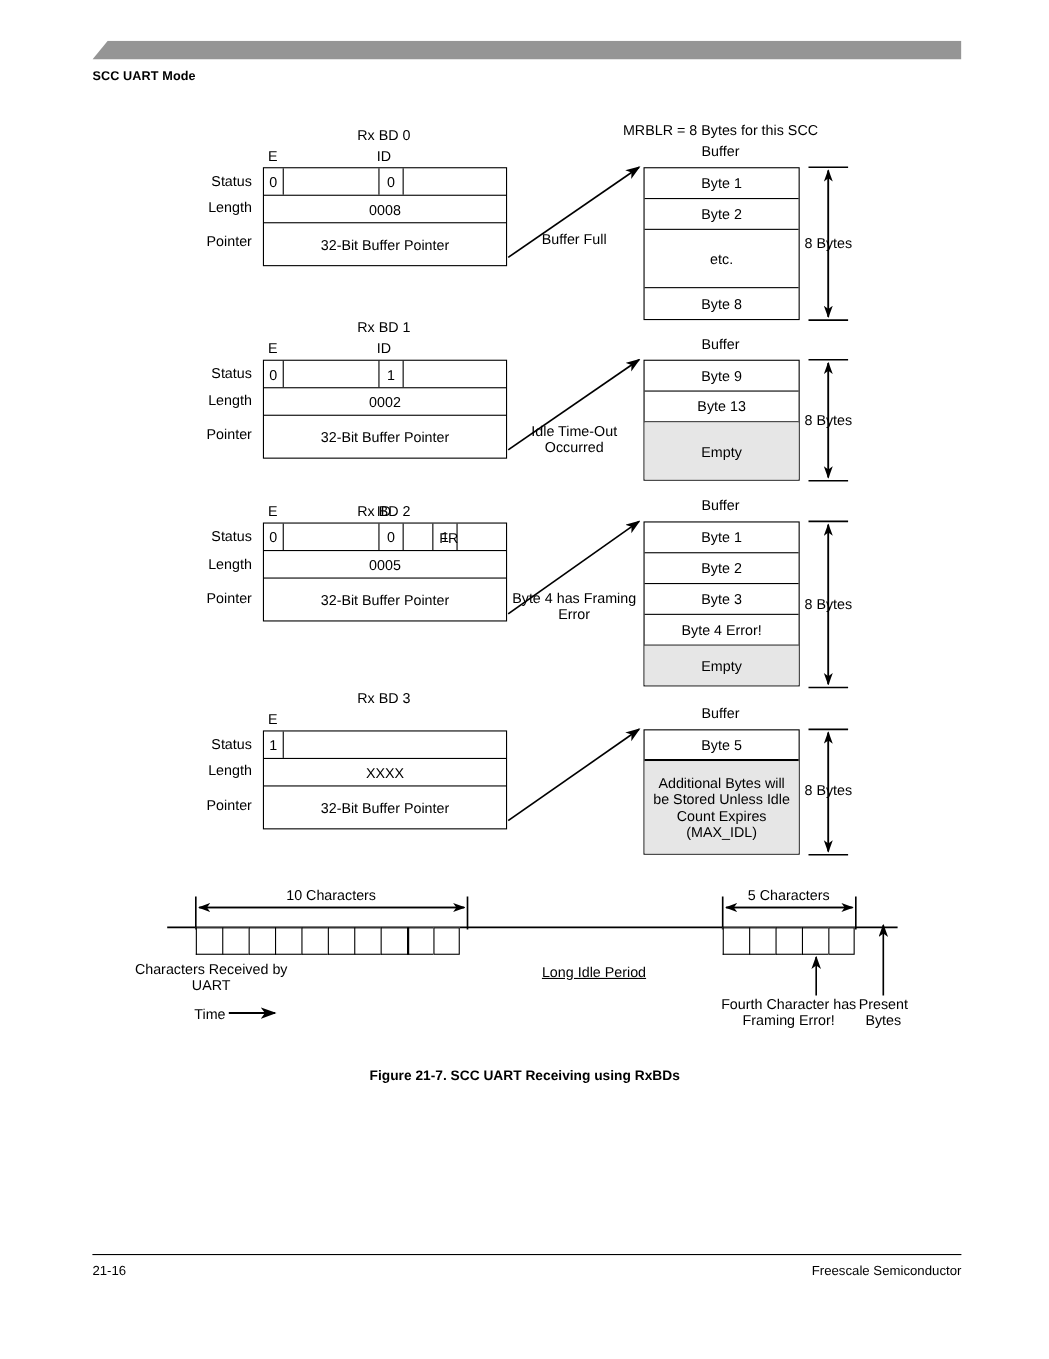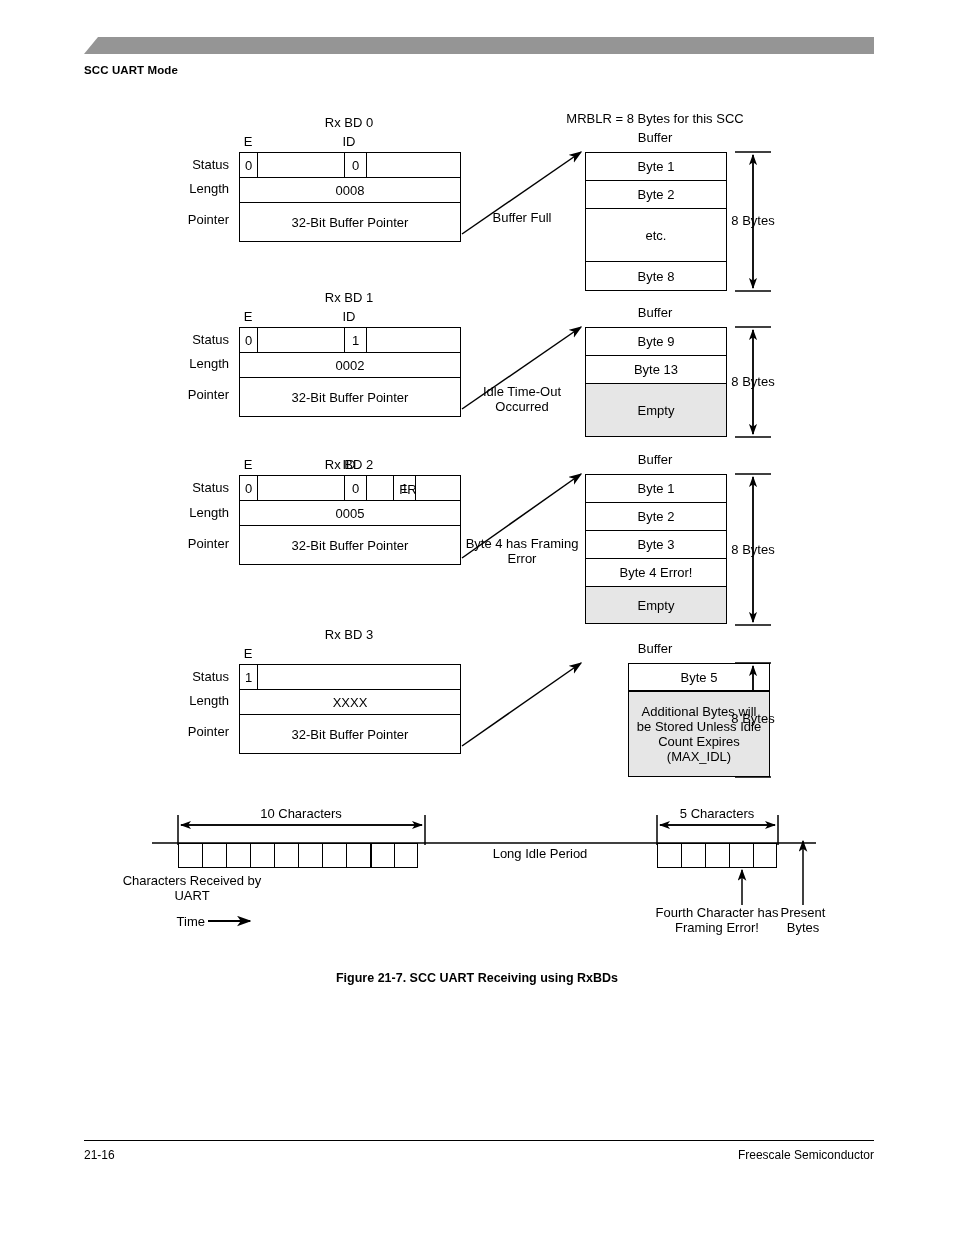--- a/index.html
+++ b/index.html
@@ -359,21 +359,21 @@
     <div class="row status">
       <div class="cell" style="width:18px">1</div>
       <div class="cell blank last" style="width:201px"></div>
     </div>
     <div class="row length">XXXX</div>
     <div class="row pointer">32-Bit Buffer Pointer</div>
   </div>
 
   <div class="t c" style="left:655px; top:641px;">Buffer</div>
 
-  <div class="buf" style="left:585px; top:663px;margin-left:43px;">
+  <div class="buf" style="left:585px; top:663px;">
     <div class="brow" style="height:28px; border-bottom-width:2.4px;">Byte 5</div>
     <div class="brow last gray" style="height:84px; padding:0 4px;">Additional Bytes will be Stored Unless Idle Count Expires (MAX_IDL)</div>
   </div>
 
   <div class="t c" style="left:753px; top:711px;">8 Bytes</div>
 
   <div class="t c" style="left:301px; top:806px;">10 Characters</div>
   <div class="t c" style="left:717px; top:806px;text-align:center;">5 Characters</div>
 
   <div class="charline" id="charline-left" style="left:178px; top:843px;">
@@ -390,21 +390,21 @@
     </div>
 
   <div class="charline" id="charline-right" style="left:657px; top:843px;">
       <div class="charbox"></div>
       <div class="charbox"></div>
       <div class="charbox"></div>
       <div class="charbox"></div>
       <div class="charbox endcap"></div>
     </div>
 
-  <div class="t c" style="left:540px; top:846px;">Long Idle Period</div>
+  <div class="t c" style="left:540px; top:876px;text-decoration:underline;">Long Idle Period</div>
 
   <div class="t ml" style="left:192px; top:873px; width:160px;">Characters Received by UART</div>
   <div class="t r" style="left:205px; top:914px;">Time</div>
 
   <div class="t ml" style="left:717px; top:905px; width:150px;">Fourth Character has Framing Error!</div>
   <div class="t ml" style="left:803px; top:905px; width:60px;">Present Bytes</div>
 
   <div class="caption">Figure 21-7. SCC UART Receiving using RxBDs</div>
 
   <div class="footer-rule"></div>

